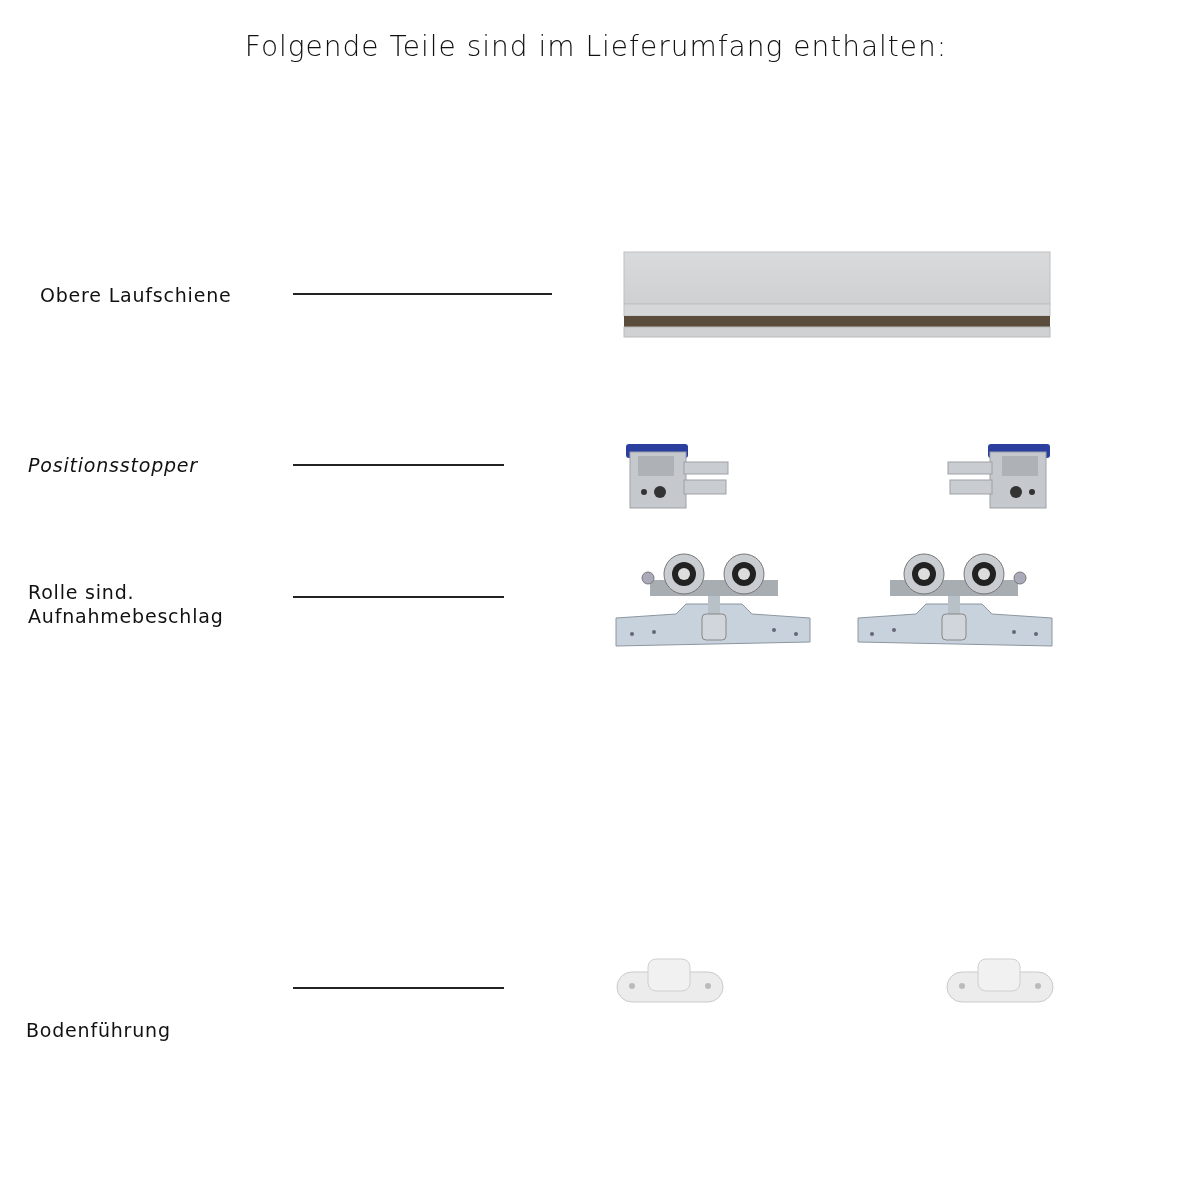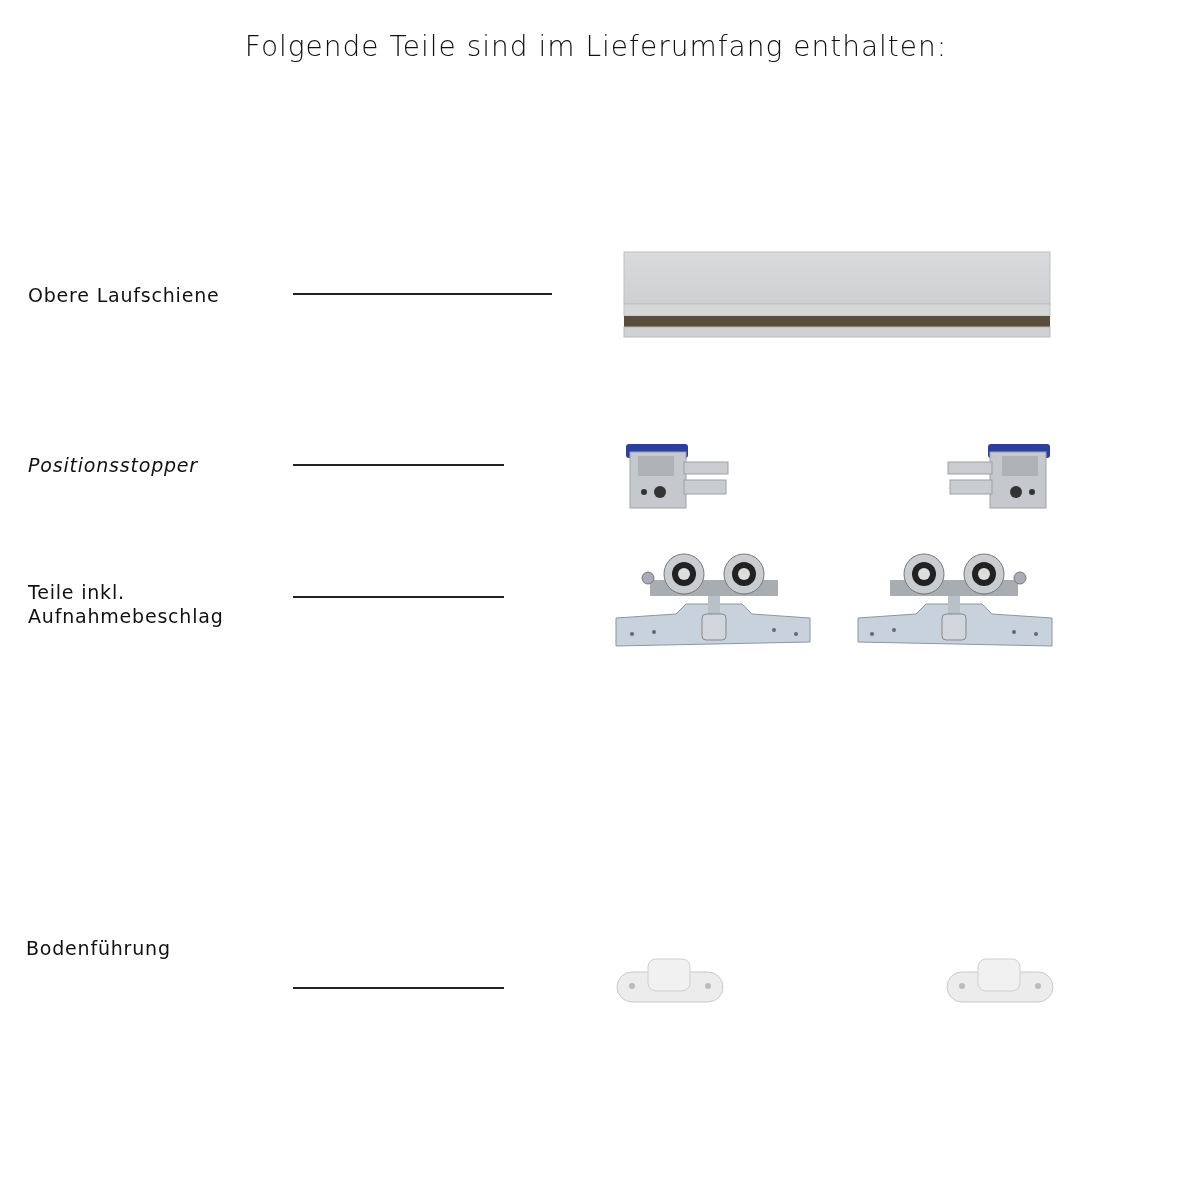--- a/index.html
+++ b/index.html
@@ -9,21 +9,21 @@
            font-size:28px; letter-spacing:1px; font-weight:300; }
   .label { position:absolute; left:28px; font-size:19px; line-height:24px; letter-spacing:0.8px; }
   .line { position:absolute; height:2px; background:#222; }
   .part { position:absolute; }
 </style>
 </head>
 <body>
 
 <div class="title">Folgende Teile sind im Lieferumfang enthalten:</div>
 
-<div class="label" style="top:283px;">Obere Laufschiene</div>
+<div class="label" style="top:283px;margin-left:12px;">Obere Laufschiene</div>
 <div class="line" style="left:293px; top:293px; width:259px;"></div>
 <svg class="part" style="left:622px; top:250px;" width="430" height="88">
   <defs>
     <linearGradient id="rg" x1="0" y1="0" x2="0" y2="1">
       <stop offset="0" stop-color="#d9dadb"></stop>
         <stop offset="1" stop-color="#cfd0d1"></stop>
     </linearGradient>
   </defs>
   <rect x="2" y="2" width="426" height="52" fill="url(#rg)" stroke="#bfc0c1"></rect>
   <rect x="2" y="54" width="426" height="12" fill="#d6d7d8" stroke="#c0c1c2"></rect>
@@ -48,21 +48,21 @@
     <rect x="8" y="10" width="56" height="56" fill="#c5c8cc" stroke="#9da1a6"></rect>
     <rect x="16" y="14" width="36" height="20" fill="#aeb2b7"></rect>
     <rect x="62" y="20" width="44" height="12" fill="#c9ccd0" stroke="#9da1a6"></rect>
     <rect x="62" y="38" width="42" height="14" fill="#c9ccd0" stroke="#9da1a6"></rect>
     <circle cx="22" cy="50" r="3" fill="#333"></circle>
     <circle cx="38" cy="50" r="6" fill="#333"></circle>
   </g>
 </svg>
 
 <div class="label" style="top:580px;">
-  <div>Teile inkl.</div>
+  <div>Rolle sind.</div>
   <div>Aufnahmebeschlag</div>
 </div>
 <div class="line" style="left:293px; top:596px; width:211px;"></div>
 
 <svg class="part" style="left:614px; top:550px;" width="200" height="102">
   <path d="M2,68 L62,64 L72,54 L128,54 L138,64 L196,68 L196,92 L2,96 Z" fill="#c8d2dc" stroke="#8c96a0"></path>
   <rect x="94" y="36" width="12" height="40" fill="#b8c0c8"></rect>
   <rect x="88" y="64" width="24" height="26" rx="4" fill="#d0d6dc" stroke="#888"></rect>
   <path d="M36,30 L164,30 L164,46 L36,46 Z" fill="#a8adb2"></path>
   <circle cx="34" cy="28" r="6" fill="#aab" stroke="#777"></circle>
@@ -90,21 +90,21 @@
     <circle cx="130" cy="24" r="20" fill="#c9ccd0" stroke="#777"></circle>
     <circle cx="130" cy="24" r="12" fill="#222"></circle>
     <circle cx="130" cy="24" r="6" fill="#ddd"></circle>
     <circle cx="18" cy="84" r="2" fill="#667"></circle>
       <circle cx="40" cy="82" r="2" fill="#667"></circle>
     <circle cx="160" cy="80" r="2" fill="#667"></circle>
       <circle cx="182" cy="84" r="2" fill="#667"></circle>
   </g>
 </svg>
 
-<div class="label" style="top:936px; left:26px;">Bodenführung</div>
+<div class="label" style="top:1018px; left:26px;">Bodenführung</div>
 <div class="line" style="left:293px; top:987px; width:211px;"></div>
 <svg class="part" style="left:614px; top:956px;" width="112" height="50">
   <rect x="3" y="16" width="106" height="30" rx="15" fill="#ececec" stroke="#c9c9c9"></rect>
   <rect x="34" y="3" width="42" height="32" rx="8" fill="#f1f1f1" stroke="#cfcfcf"></rect>
   <circle cx="18" cy="30" r="3" fill="#bbb"></circle>
   <circle cx="94" cy="30" r="3" fill="#bbb"></circle>
 </svg>
 <svg class="part" style="left:944px; top:956px;" width="112" height="50">
   <rect x="3" y="16" width="106" height="30" rx="15" fill="#ececec" stroke="#c9c9c9"></rect>
   <rect x="34" y="3" width="42" height="32" rx="8" fill="#f1f1f1" stroke="#cfcfcf"></rect>

